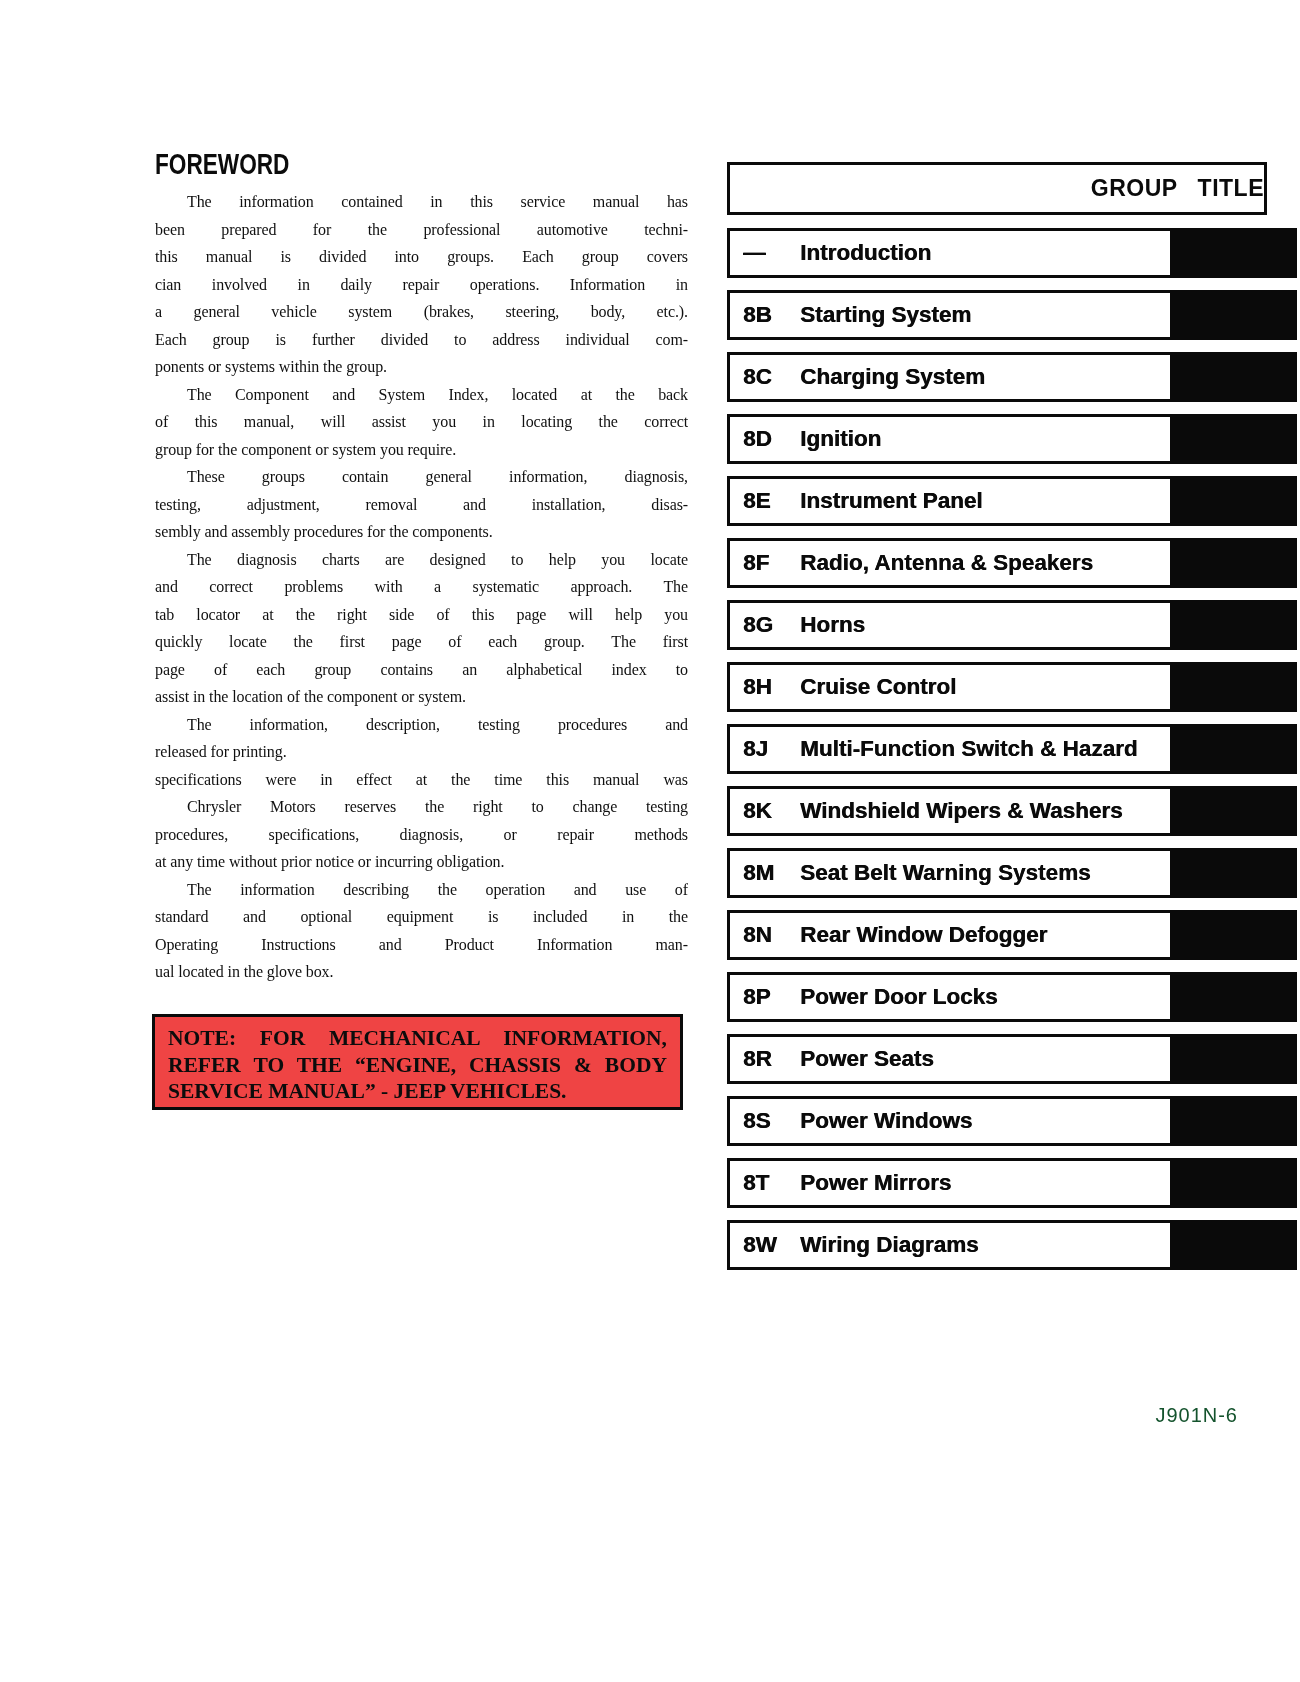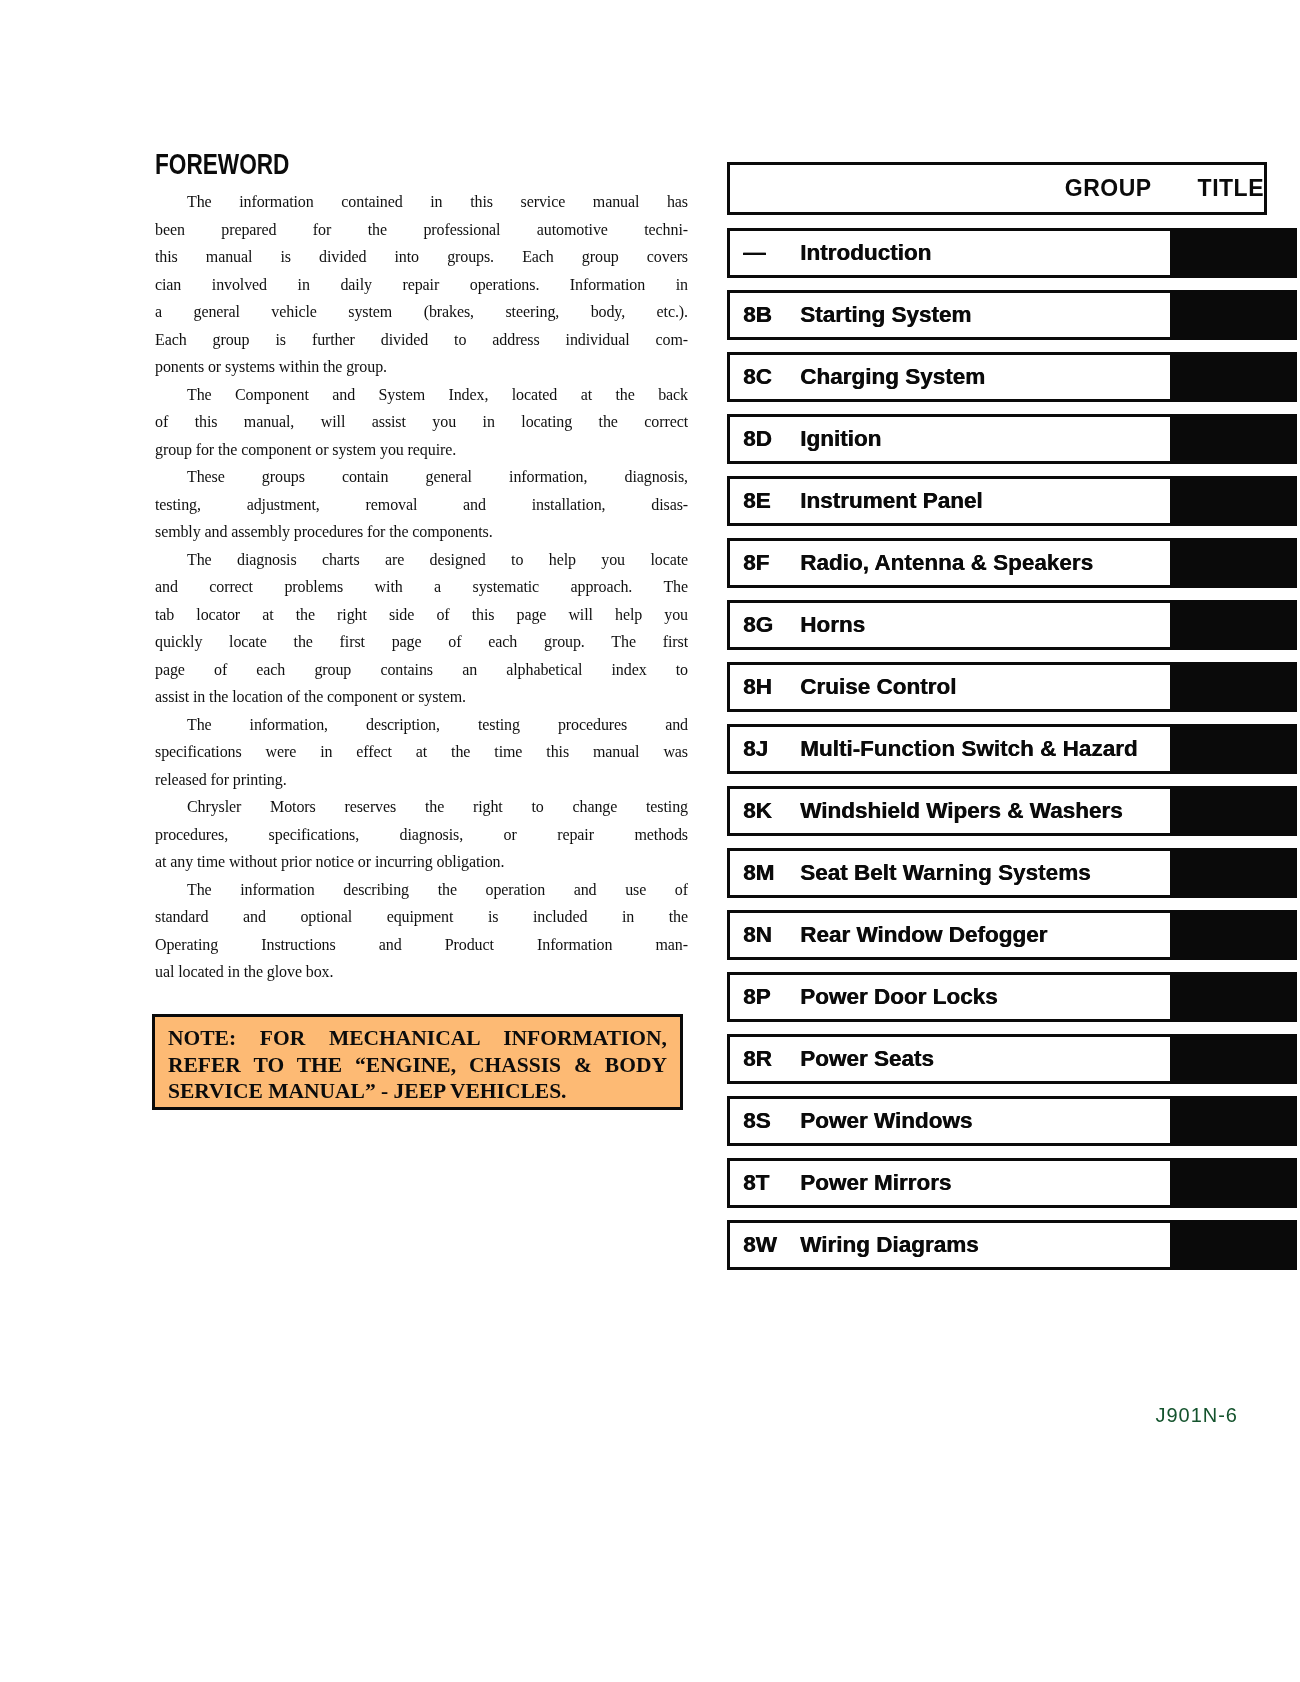--- a/index.html
+++ b/index.html
@@ -37,21 +37,21 @@
   }
   .line.first { padding-left:32px; }
   .line.last  { text-align-last:left; }
 
   .note-box {
     position:absolute; left:152px; top:1014px;
     width:531px; height:96px;
     box-sizing:border-box;
     border:3px solid #0a0a0a;
     padding:8px 13px 0 13px;
-    background:#fdba74;
+    background:#ef4444;
   }
   .note-line {
     font:700 21.5px/26.5px "Liberation Serif", serif;
     text-align:justify; text-align-last:justify;
     height:26.5px; overflow:hidden;
     color:#0c0c0c;
   }
   .note-line.last { text-align-last:left; }
 
   
@@ -61,21 +61,21 @@
     width:540px; height:53px;
     border:3px solid #0a0a0a;
     background:#fff;
     display:flex; align-items:center;
     padding-left:14px;
     font:700 23px "Liberation Sans", sans-serif;
     letter-spacing:0.5px;
     color:#0b0b0b;
     justify-content:flex-end;
   }
-  .group-header .title-label { margin-left:46px; }
+  .group-header .title-label { margin-left:20px; }
   .rows { margin-top:13px; }
   .row { display:flex; height:50px; margin-bottom:12px; }
   .rowbox {
     box-sizing:border-box;
     width:446px; height:50px;
     border:3px solid #0a0a0a;
     background:#fff;
     display:flex; align-items:center;
     padding-left:13px;
     font:700 22.5px "Liberation Sans", sans-serif;
@@ -124,22 +124,22 @@
       <div class="para">
         <div class="line first">The diagnosis charts are designed to help you locate</div>
         <div class="line">and correct problems with a systematic approach. The</div>
         <div class="line">tab locator at the right side of this page will help you</div>
         <div class="line">quickly locate the first page of each group. The first</div>
         <div class="line">page of each group contains an alphabetical index to</div>
         <div class="line last">assist in the location of the component or system.</div>
       </div>
       <div class="para">
         <div class="line first">The information, description, testing procedures and</div>
+        <div class="line last">released for printing.</div>
         <div class="line">specifications were in effect at the time this manual was</div>
-        <div class="line last">released for printing.</div>
       </div>
       <div class="para">
         <div class="line first">Chrysler Motors reserves the right to change testing</div>
         <div class="line">procedures, specifications, diagnosis, or repair methods</div>
         <div class="line last">at any time without prior notice or incurring obligation.</div>
       </div>
       <div class="para">
         <div class="line first">The information describing the operation and use of</div>
         <div class="line">standard and optional equipment is included in the</div>
         <div class="line">Operating Instructions and Product Information man-</div>

